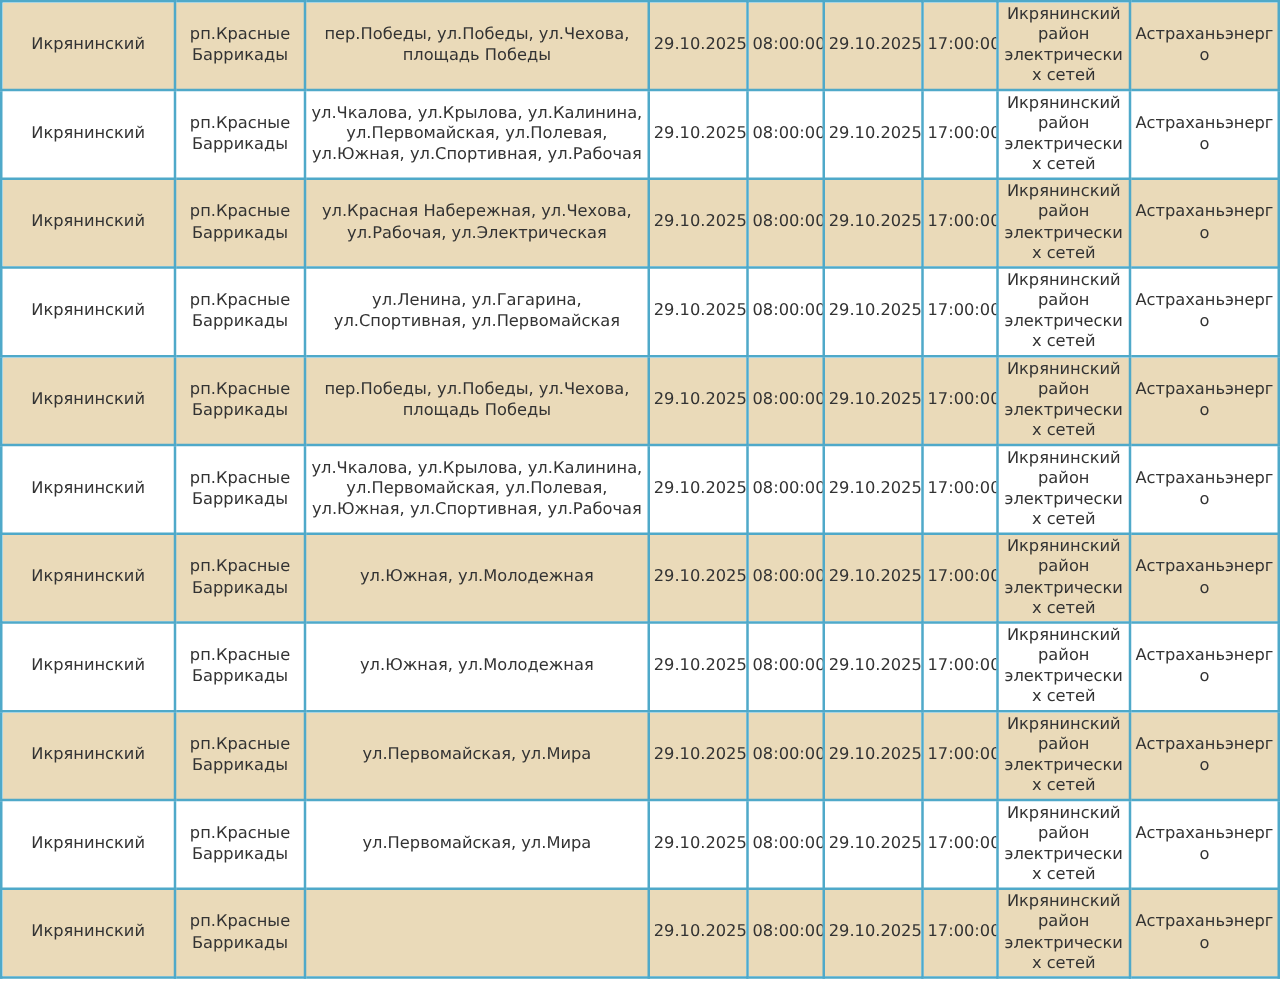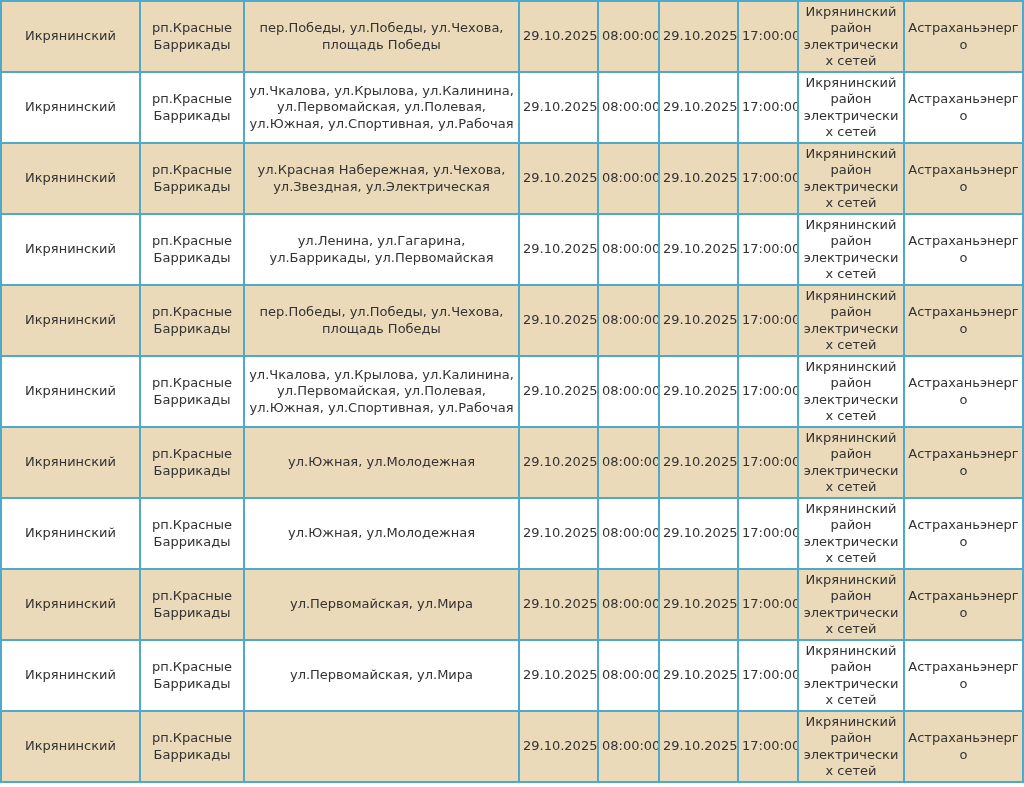--- a/index.html
+++ b/index.html
@@ -76,33 +76,33 @@
     <td class="c-time">08:00:00</td>
     <td class="c-date">29.10.2025</td>
     <td class="c-time">17:00:00</td>
     <td class="c-org">Икрянинский район электрических сетей</td>
     <td class="c-company">Астраханьэнерго</td>
   </tr>
 
   <tr>
     <td class="c-district">Икрянинский</td>
     <td class="c-settlement">рп.Красные Баррикады</td>
-    <td class="c-streets">ул.Красная Набережная, ул.Чехова, ул.Звездная, ул.Электрическая</td>
+    <td class="c-streets">ул.Красная Набережная, ул.Чехова, ул.Рабочая, ул.Электрическая</td>
     <td class="c-date">29.10.2025</td>
     <td class="c-time">08:00:00</td>
     <td class="c-date">29.10.2025</td>
     <td class="c-time">17:00:00</td>
     <td class="c-org">Икрянинский район электрических сетей</td>
     <td class="c-company">Астраханьэнерго</td>
   </tr>
 
   <tr>
     <td class="c-district">Икрянинский</td>
     <td class="c-settlement">рп.Красные Баррикады</td>
-    <td class="c-streets">ул.Ленина, ул.Гагарина, ул.Баррикады, ул.Первомайская</td>
+    <td class="c-streets">ул.Ленина, ул.Гагарина, ул.Спортивная, ул.Первомайская</td>
     <td class="c-date">29.10.2025</td>
     <td class="c-time">08:00:00</td>
     <td class="c-date">29.10.2025</td>
     <td class="c-time">17:00:00</td>
     <td class="c-org">Икрянинский район электрических сетей</td>
     <td class="c-company">Астраханьэнерго</td>
   </tr>
 
   <tr>
     <td class="c-district">Икрянинский</td>

